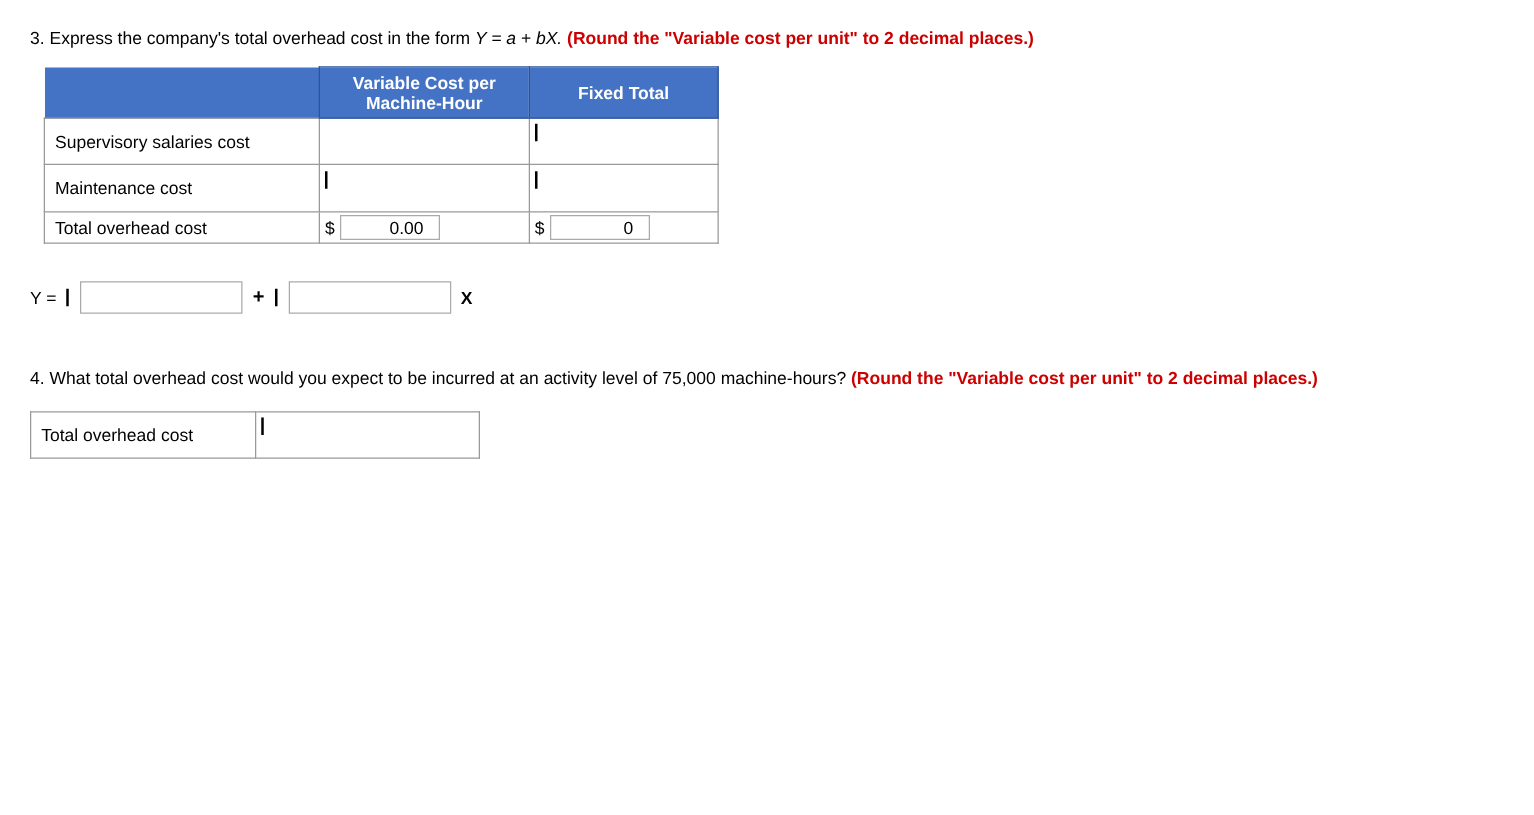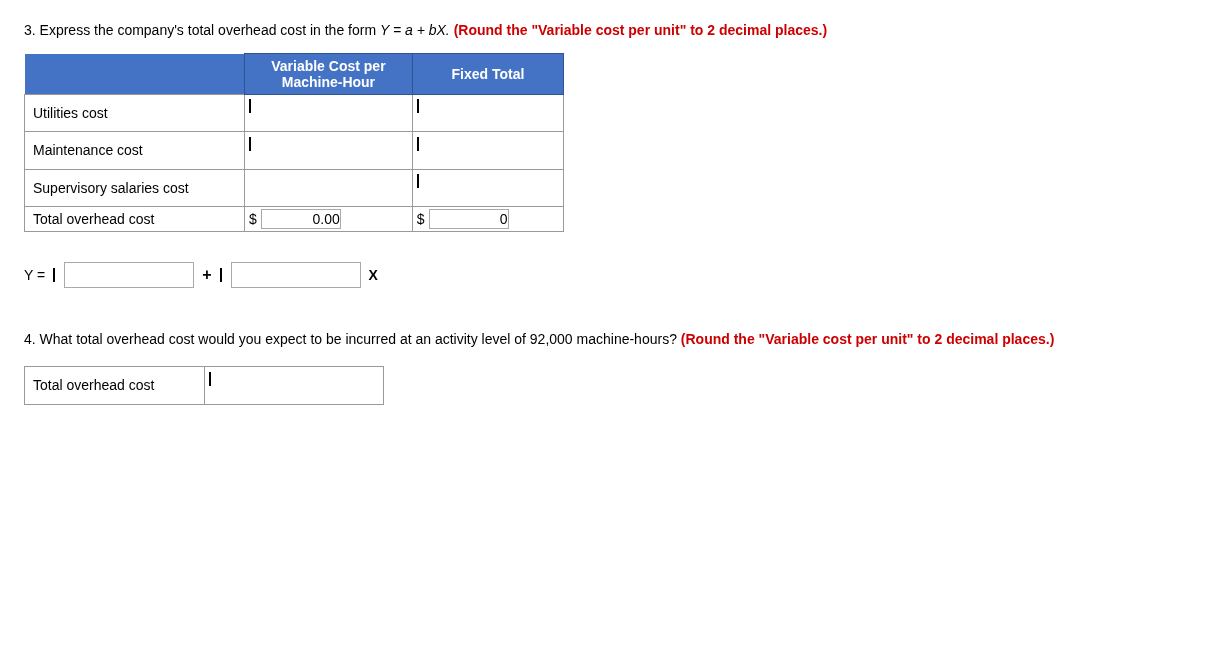--- a/index.html
+++ b/index.html
@@ -19,20 +19,21 @@
     }
     .question-header .bold-red {
       color: #cc0000;
       font-weight: bold;
     }
 
     .cost-table {
       border-collapse: collapse;
       margin-bottom: 30px;
       width: 540px;
+      margin-left: 11px;
     }
     .cost-table th, .cost-table td {
       border: 1px solid #999;
       padding: 4px 8px;
       text-align: left;
     }
     .cost-table thead tr {
       background-color: #4472c4;
       color: #fff;
     }
@@ -64,21 +65,21 @@
       font-weight: normal;
     }
     .total-row .dollar-cell {
       display: flex;
       align-items: center;
       gap: 4px;
     }
     .total-input {
       border: 1px solid #aaa;
       font-size: 14px;
-      padding: 1px 0;
+      padding: 1px 12px;
       width: 80px;
       text-align: right;
     }
 
     .formula-row {
       display: flex;
       align-items: center;
       gap: 8px;
       margin-bottom: 40px;
       margin-top: 10px;
@@ -148,47 +149,36 @@
 <table class="cost-table">
   <thead>
     <tr>
       <th></th>
       <th>Variable Cost per Machine-Hour</th>
       <th>Fixed Total</th>
     </tr>
   </thead>
   <tbody>
 
-    <tr>
-      <td>Utilities cost</td>
-      <td class="input-cell">
-        <span class="cursor-indicator"></span>
+
+    <tr>
+      <td>Supervisory salaries cost</td>
+      <td class="input-cell">
         <input class="input-field" type="text" value="" style="">
       </td>
       <td class="input-cell">
         <span class="cursor-indicator"></span>
         <input class="input-field" type="text" value="" style="">
       </td>
     </tr>
 
     <tr>
       <td>Maintenance cost</td>
       <td class="input-cell">
         <span class="cursor-indicator"></span>
-        <input class="input-field" type="text" value="" style="">
-      </td>
-      <td class="input-cell">
-        <span class="cursor-indicator"></span>
-        <input class="input-field" type="text" value="" style="">
-      </td>
-    </tr>
-
-    <tr>
-      <td>Supervisory salaries cost</td>
-      <td class="input-cell">
         <input class="input-field" type="text" value="" style="">
       </td>
       <td class="input-cell">
         <span class="cursor-indicator"></span>
         <input class="input-field" type="text" value="" style="">
       </td>
     </tr>
 
     <tr class="total-row">
       <td>Total overhead cost</td>
@@ -212,21 +202,21 @@
   <span class="formula-label">Y =</span>
   <span class="cursor-indicator"></span>
   <input class="formula-input" type="text" value="" style="">
   <span class="formula-plus">+</span>
   <span class="cursor-indicator"></span>
   <input class="formula-input" type="text" value="" style="">
   <span class="formula-x">X</span>
 </div>
 
 <div class="question4">
-  <span>4. What total overhead cost would you expect to be incurred at an activity level of 92,000 machine-hours?</span><span class="bold-red"> (Round the "Variable cost per unit" to 2 decimal places.)</span>
+  <span>4. What total overhead cost would you expect to be incurred at an activity level of 75,000 machine-hours?</span><span class="bold-red"> (Round the "Variable cost per unit" to 2 decimal places.)</span>
 </div>
 
 <table class="bottom-table">
   <tbody>
     <tr>
       <td>Total overhead cost</td>
       <td class="input-cell">
         <span class="cursor-indicator"></span>
         <input class="input-field" type="text" value="" style="">
       </td>

